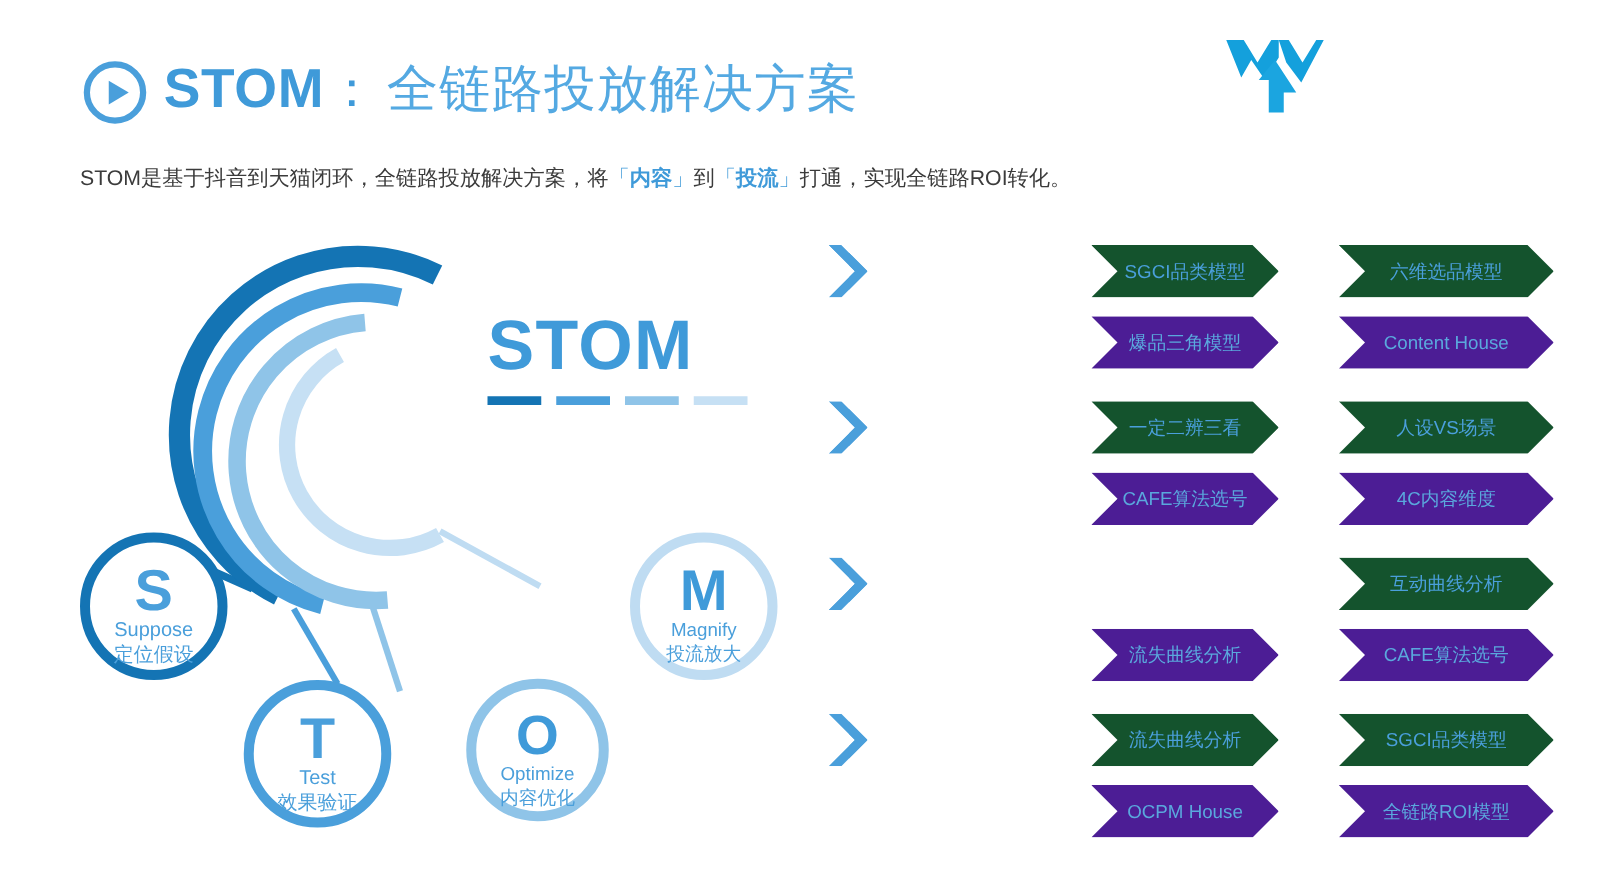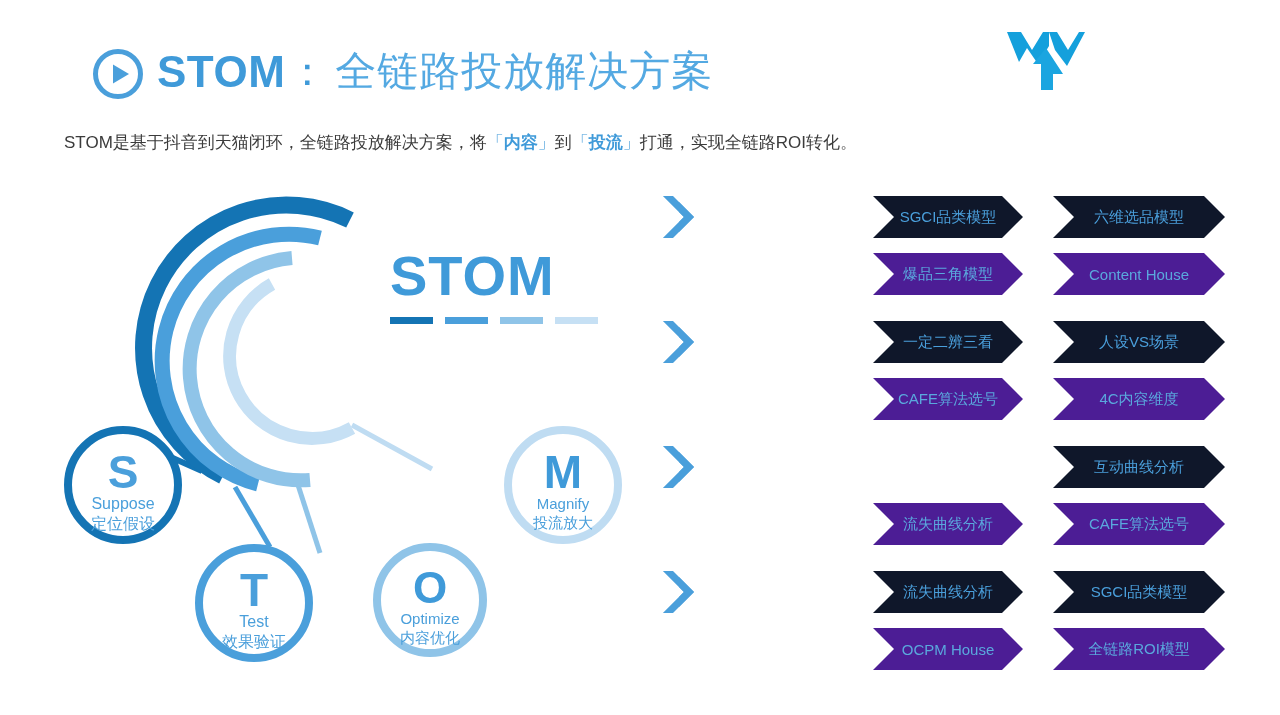--- a/index.html
+++ b/index.html
@@ -6,21 +6,21 @@
   body{
     width:1280px;height:715px;
     background:#ffffff;
     font-family:"Liberation Sans","DejaVu Sans",sans-serif;
     overflow:hidden;
     position:relative;
   }
   .slide{position:relative;width:1280px;height:715px;}
 
   
-  .header{position:absolute;left:0;top:0;width:1119px;height:120px;margin-left:26px;}
+  .header{position:absolute;left:0;top:0;width:1119px;height:120px;}
   .play-icon{position:absolute;left:65px;top:47px;width:54px;height:54px;}
   .title-wrap{position:absolute;left:131px;top:44px;white-space:nowrap;}
   .title-main{
     font-size:44px;font-weight:bold;color:#3f9ad9;letter-spacing:.5px;
     vertical-align:middle;
   }
   .title-colon{font-size:40px;color:#3f9ad9;vertical-align:middle;padding:0 2px;}
   .title-sub{
     font-size:41px;color:#54a9e2;font-weight:400;vertical-align:middle;
     padding-left:6px;letter-spacing:1px;
@@ -65,27 +65,27 @@
     clip-path:polygon(0 0, 1px 0, 22px 50%, 1px 100%, 0 100%, 21px 50%);
   }
   .chev-main-label{
     position:absolute;left:16px;top:0;width:180px;height:42px;
     display:flex;align-items:center;justify-content:center;
     color:#ffffff;font-size:20px;letter-spacing:1px;z-index:3;
     white-space:nowrap;
   }
   .chev-sub{
     position:absolute;height:42px;width:150px;
-    background:#0f172a;
+    background:#14532d;
     clip-path:polygon(0 0, calc(100% - 21px) 0, 100% 50%, calc(100% - 21px) 100%, 0 100%, 21px 50%);
     display:flex;align-items:center;justify-content:center;
     color:#4a9fdb;font-size:15px;white-space:nowrap;
   }
   .chev-sub.s1{left:210px;}
-  .chev-sub.s2{left:390px;width:172px;}
+  .chev-sub.s2{left:408px;width:172px;}
   .chev-sub.light{background:#4c1d95;color:#5aa8dd;}
   .row .upper{top:0;}
   .row .lower{top:57px;}
 </style>
 </head>
 <body>
 
 <div class="slide">
 
   <div class="header">

